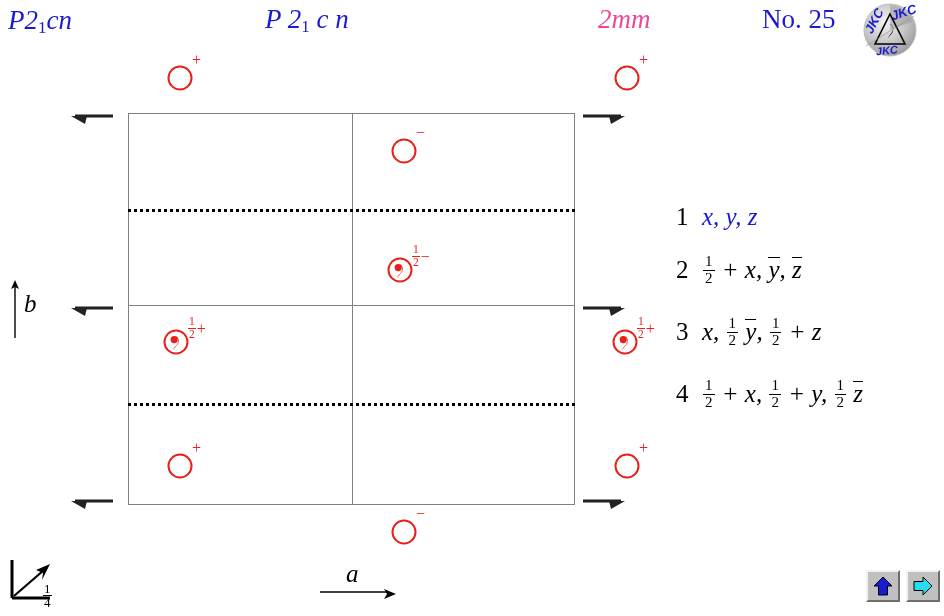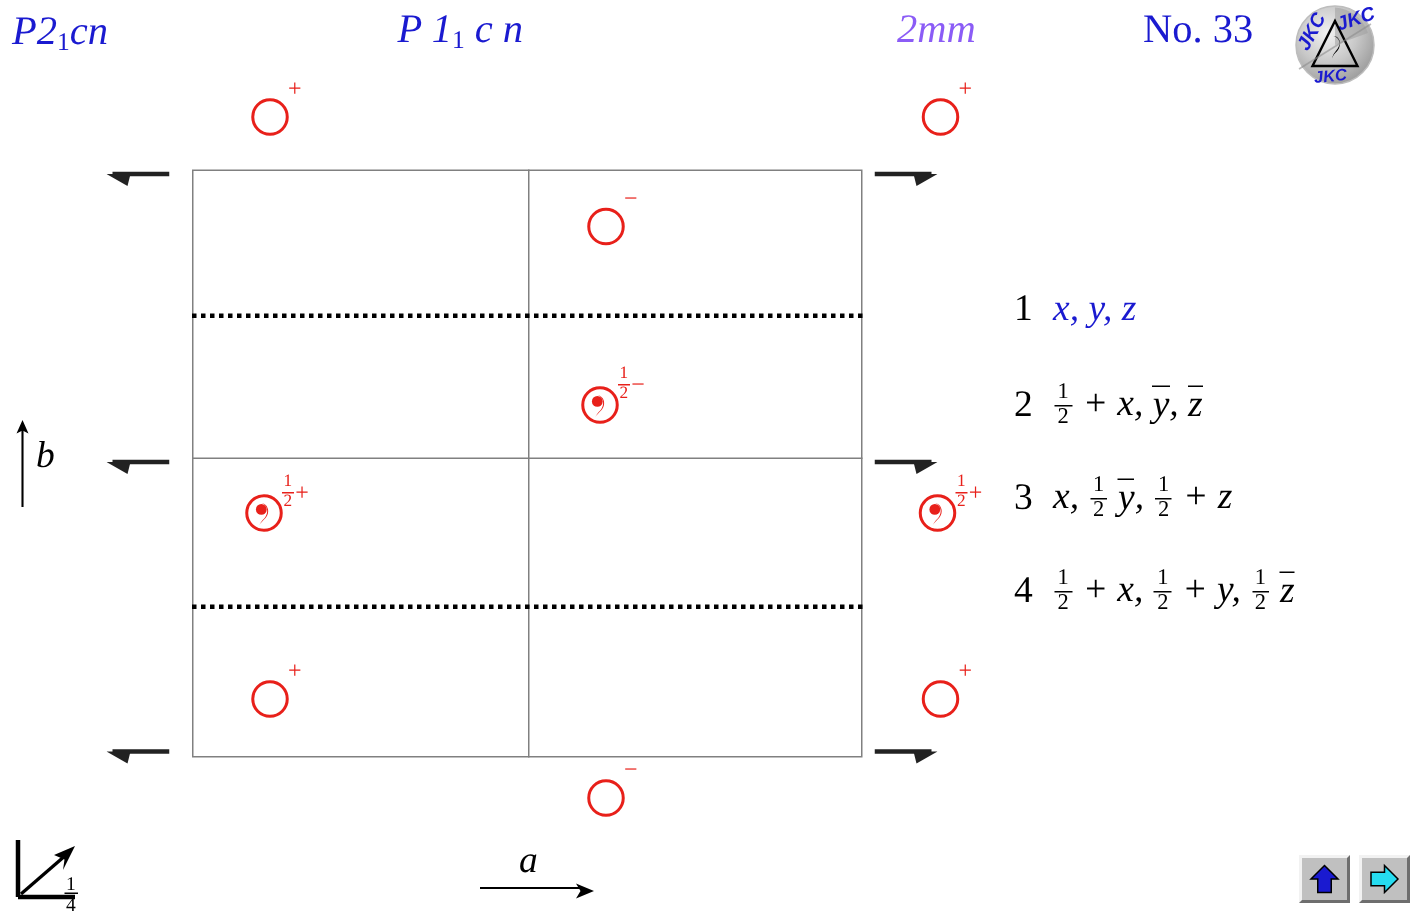--- a/index.html
+++ b/index.html
@@ -31,21 +31,21 @@
     font-style: italic;
     font-size: 27px;
     color: #1a1ad0;
     white-space: nowrap;
   }
   .hm-full .sub { font-size: 17px; vertical-align: -4px; font-style: normal; }
   .pointgroup {
     left: 598px; top: 4px;
     font-style: italic;
     font-size: 27px;
-    color: #8b5cf6;
+    color: #ec4899;
     white-space: nowrap;
   }
   .sgnumber {
     left: 762px; top: 4px;
     font-style: normal;
     font-size: 27px;
     color: #1a1ad0;
     white-space: nowrap;
   }
 
@@ -144,21 +144,21 @@
     white-space: nowrap;
   }
   .symop-idx {
     width: 26px;
     flex: 0 0 26px;
     font-style: normal;
   }
   .symop-expr {
     font-style: italic;
   }
-  .symop-row.first .symop-expr { color: #1a1ad0; }
+  .symop-row.first .symop-expr { color: #1a1ad0; margin-top: 11px; }
   .op-frac {
     display: inline-block;
     vertical-align: -0.32em;
     text-align: center;
     font-size: 15px;
     font-style: normal;
     line-height: 1.05;
     margin: 0 1px;
   }
   .op-frac .num { display:block; padding: 0 2px; }
@@ -180,24 +180,24 @@
     cursor: pointer;
   }
   .nav-up { left: 866px; top: 570px; }
   .nav-right { left: 906px; top: 570px; }
 </style>
 </head>
 <body>
 
 <div class="abs hm-short"><span>P2</span><span class="sub">1</span><span>cn</span></div>
 
-<div class="abs hm-full"><span>P 1</span><span class="sub">1</span><span> c n</span></div>
+<div class="abs hm-full"><span>P 2</span><span class="sub">1</span><span> c n</span></div>
 
 <div class="abs pointgroup">2mm</div>
-<div class="abs sgnumber">No. 33</div>
+<div class="abs sgnumber">No. 25</div>
 
 <div class="abs logo">
   <svg width="56" height="56" viewBox="0 0 56 56">
     <defs>
       <radialGradient id="lg" cx="40%" cy="35%" r="70%">
         <stop offset="0%" stop-color="#f2f2f2"></stop>
         <stop offset="55%" stop-color="#c8c8c8"></stop>
         <stop offset="100%" stop-color="#9a9a9a"></stop>
       </radialGradient>
     </defs>

